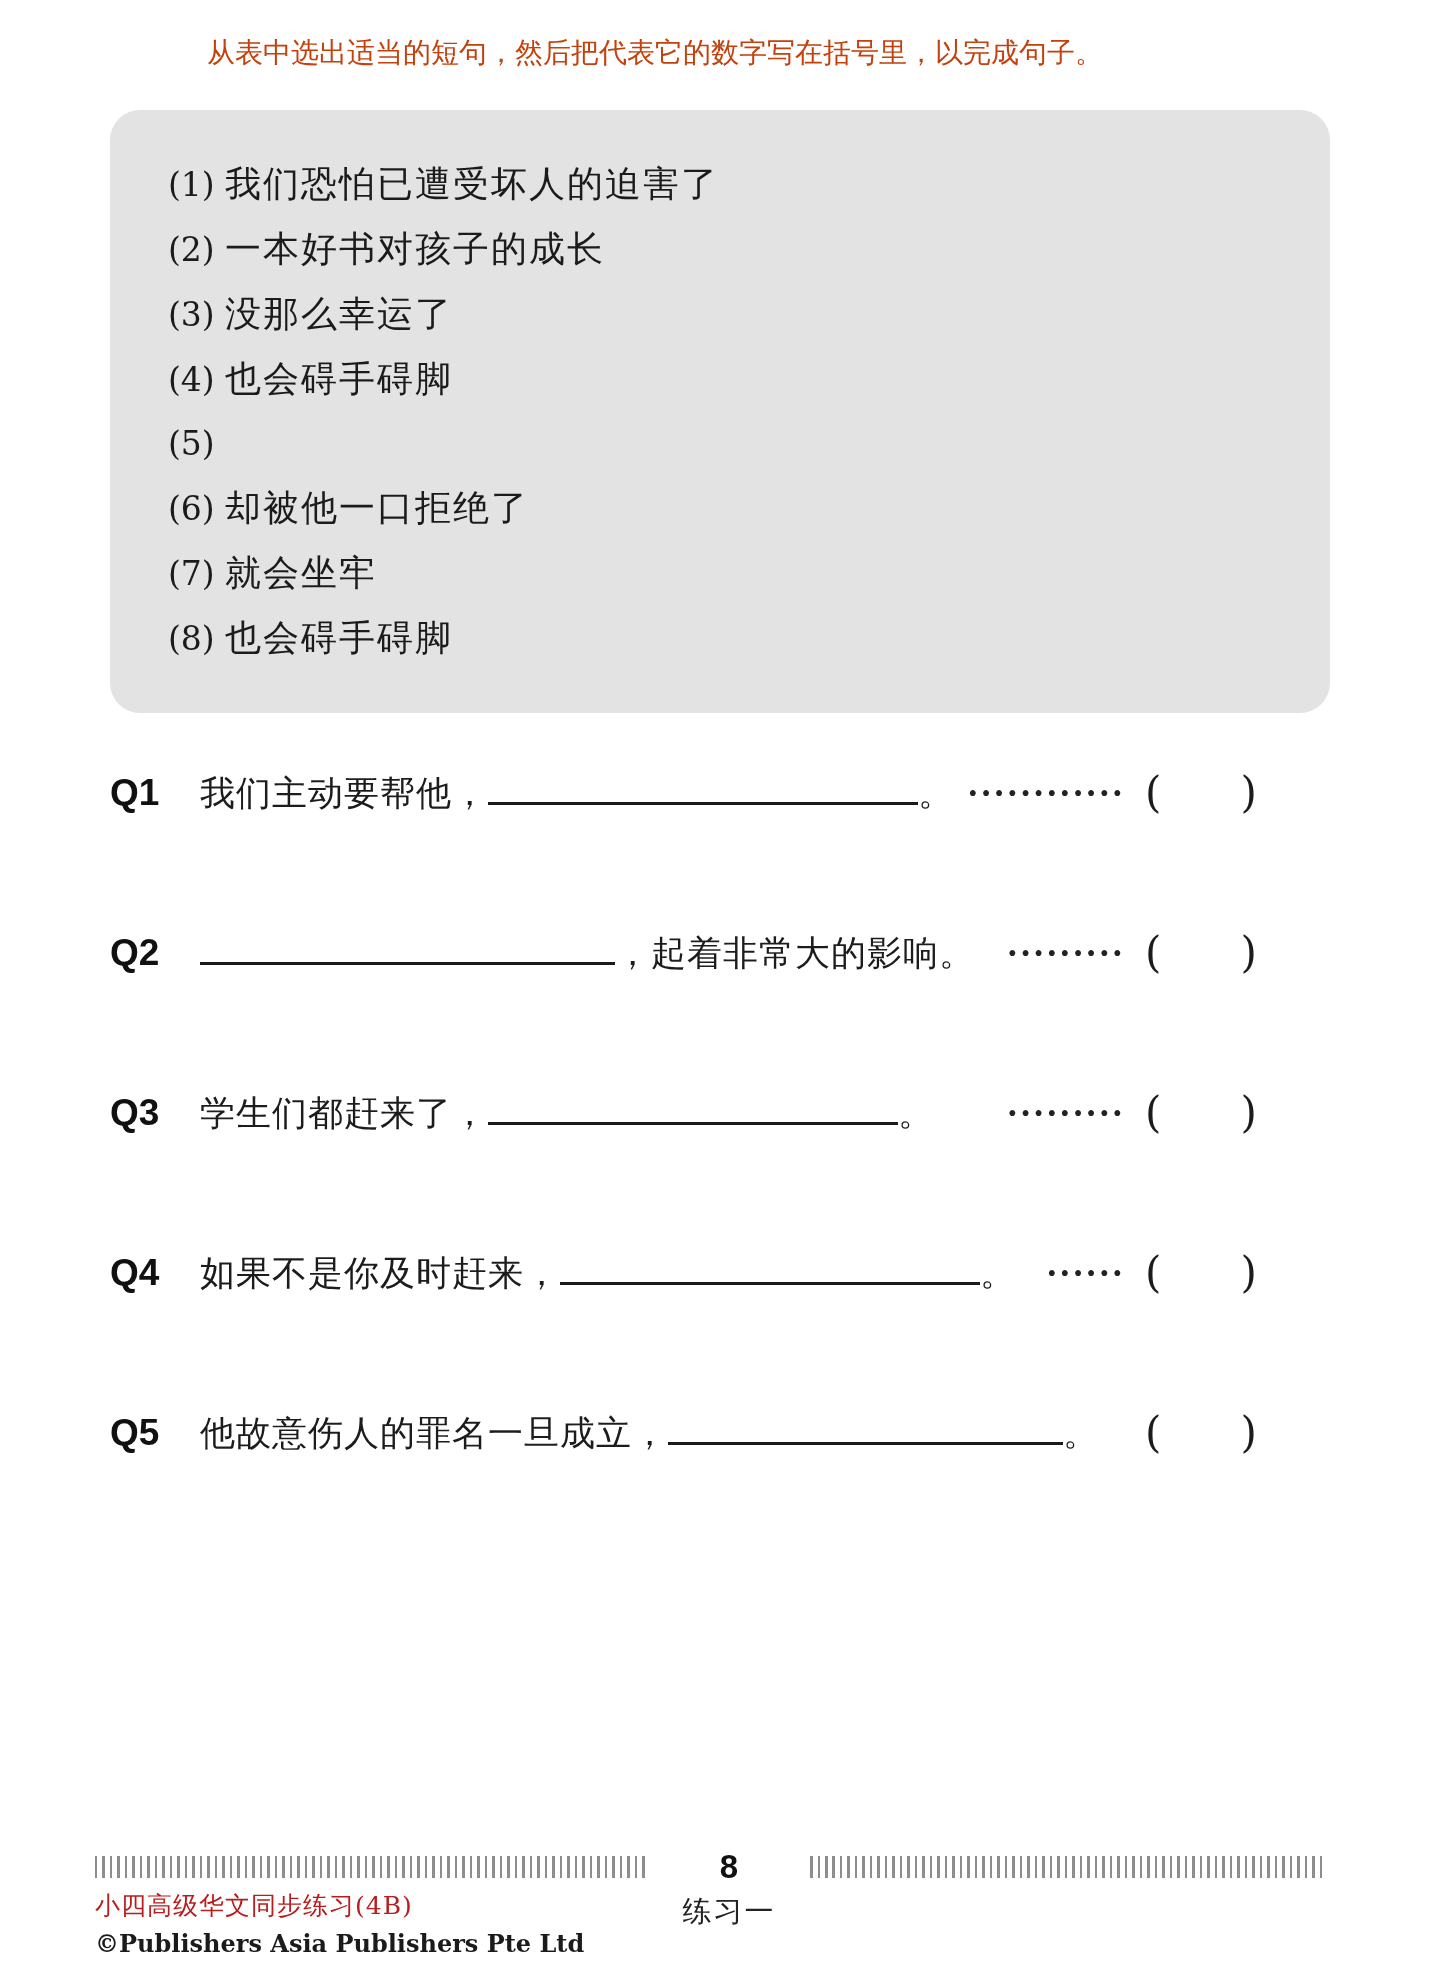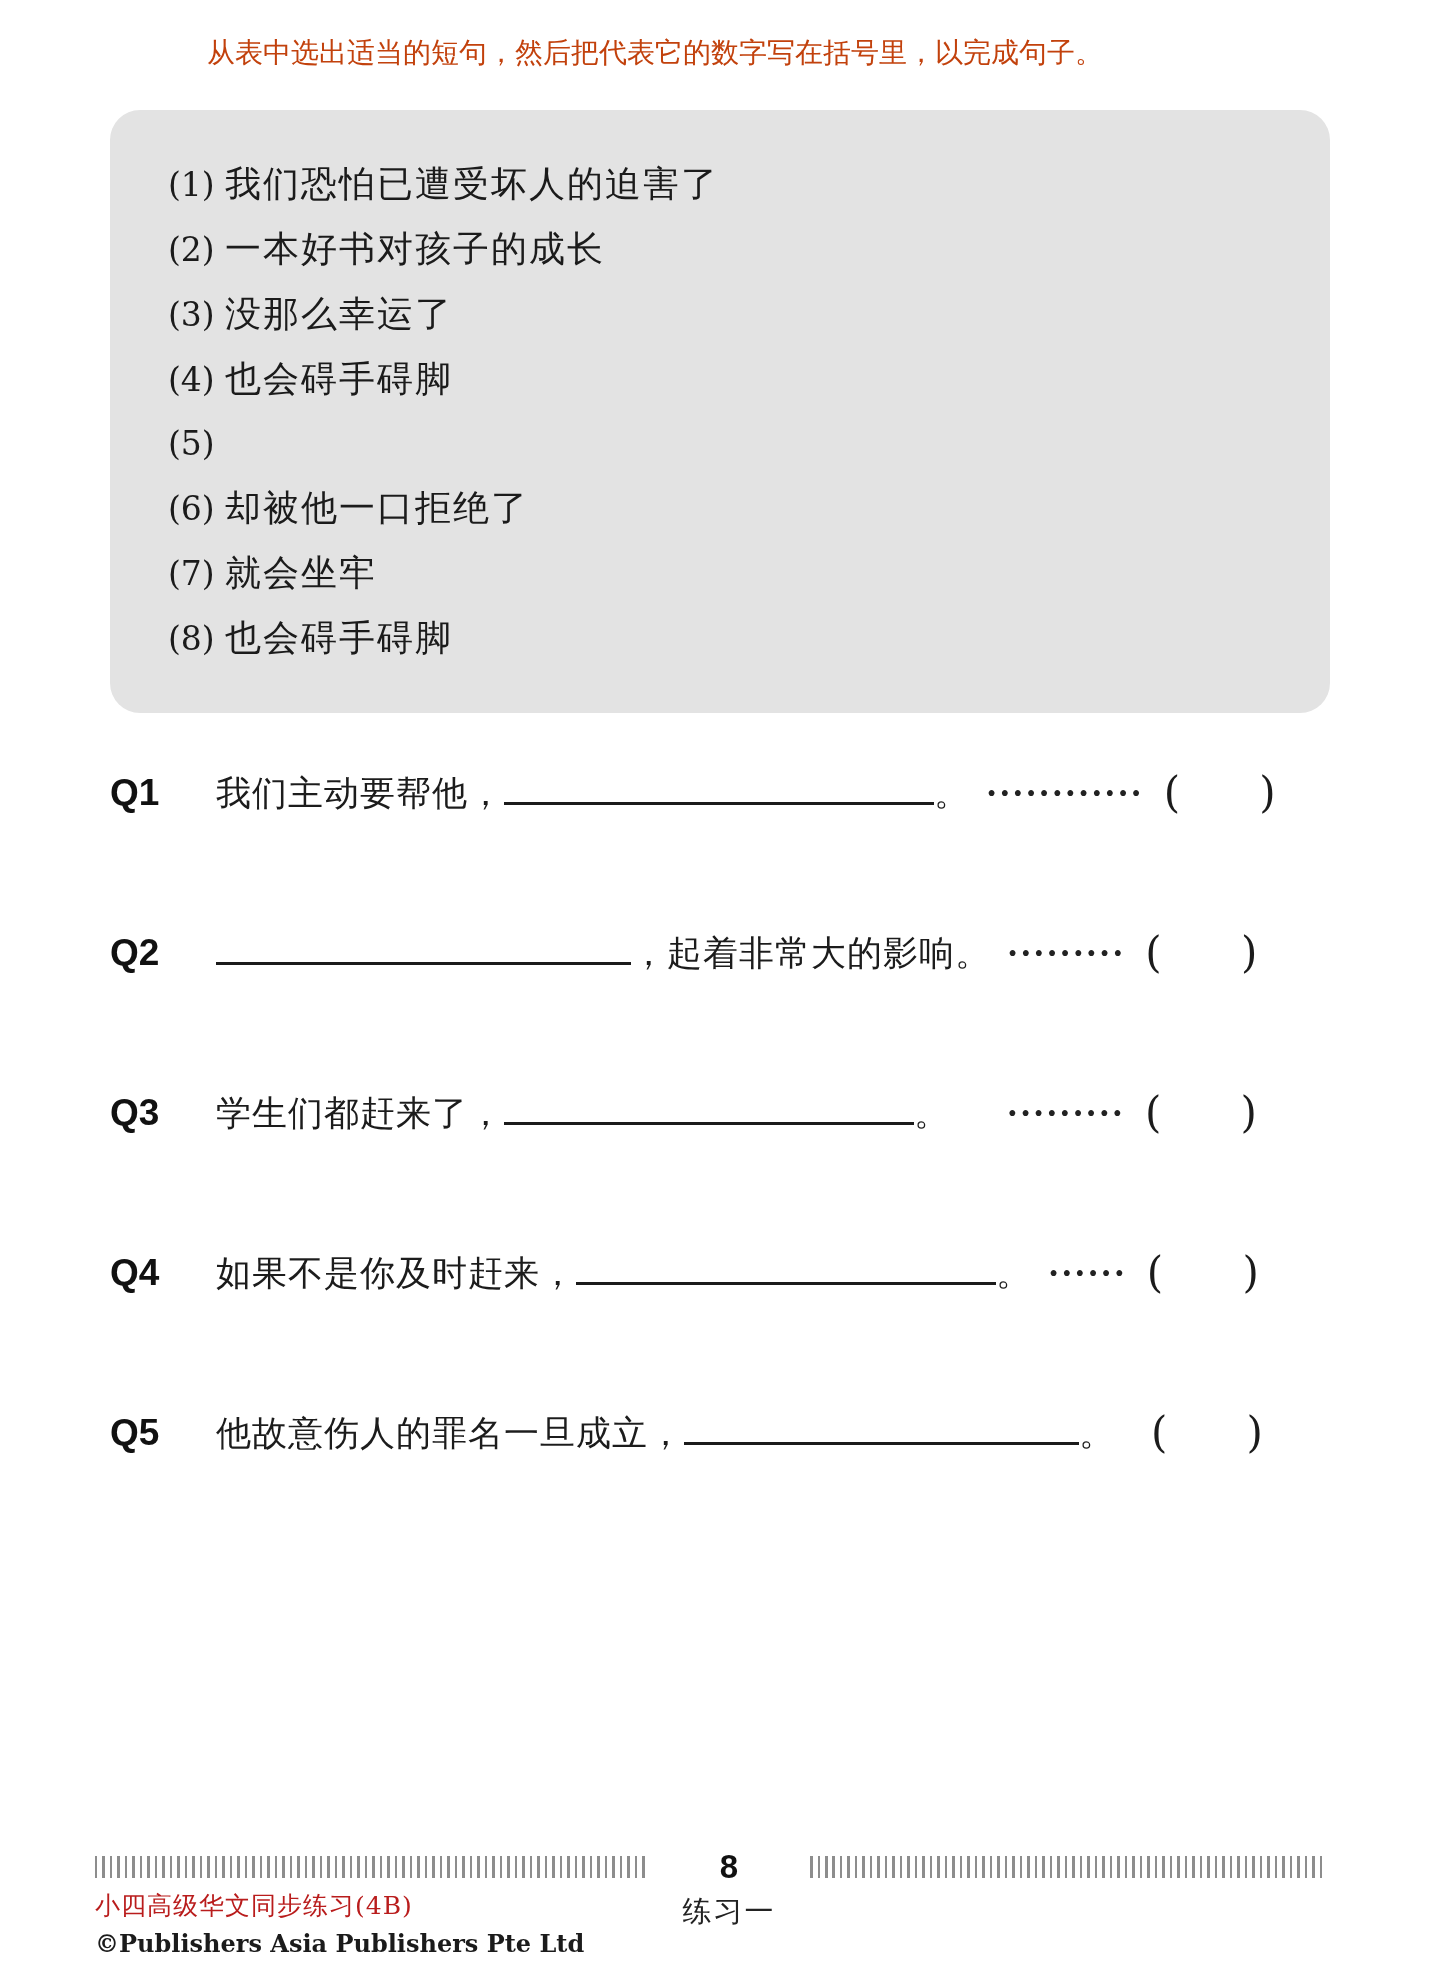--- a/index.html
+++ b/index.html
@@ -54,21 +54,20 @@
   
   .questions { position:relative; }
   .question {
     display:flex;
     align-items:flex-start;
     width:1162px;
     margin-top:112px;
     font-size:35px;
     line-height:48px;
     white-space:nowrap;
-    gap:16px;
   }
   .question:first-of-type { margin-top:56px; }
   .q-label {
     flex:0 0 68px;
     margin-left:15px;
     margin-right:22px;
     font-family:"Liberation Sans", sans-serif;
     font-weight:bold;
     font-size:37px;
     color:#111;

